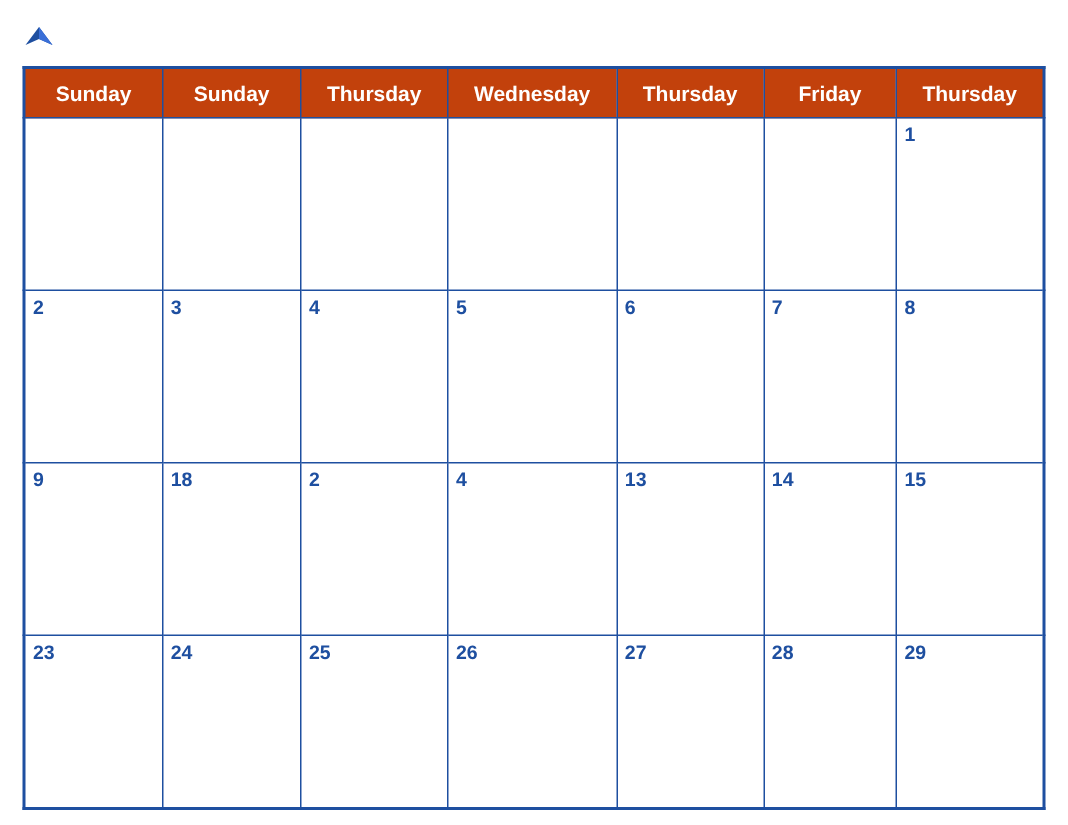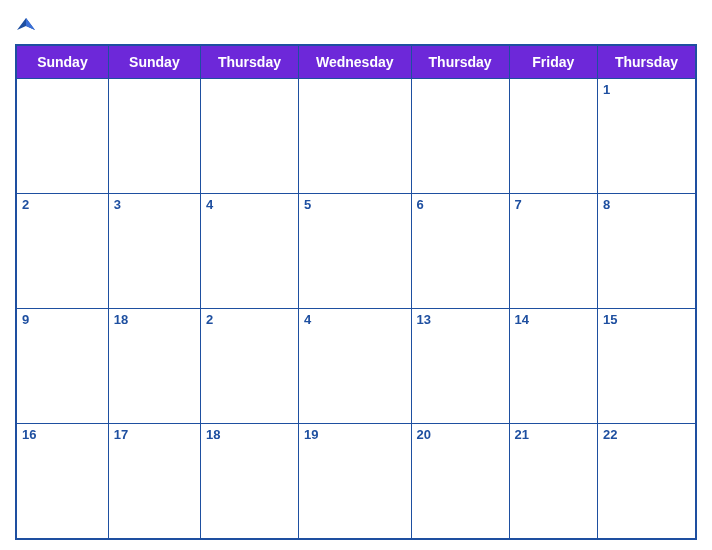--- a/index.html
+++ b/index.html
@@ -61,21 +61,21 @@
       text-align: right;
     }
     .calendar {
       width: 100%;
       border-collapse: collapse;
       border: 2px solid #1e4fa0;
       margin-top: 6px;
       flex: 1;
     }
     .calendar th {
-      background-color: #6d28d9;
+      background-color: #c2410c;
       color: #fff;
       text-align: center;
       font-size: 14px;
       font-weight: bold;
       padding: 8px 17px;
       border: 1px solid #1e4fa0;
     }
     .calendar td {
       border: 1px solid #1e4fa0;
       vertical-align: top;
@@ -180,35 +180,35 @@
         </td>
         <td>
           <span class="day-num">14</span>
         </td>
         <td>
           <span class="day-num">15</span>
         </td>
       </tr>
       <tr>
         <td>
-          <span class="day-num">16</span>
-        </td>
-        <td>
-          <span class="day-num">17</span>
-        </td>
-        <td>
-          <span class="day-num">18</span>
-        </td>
-        <td>
-          <span class="day-num">19</span>
-        </td>
-        <td>
-          <span class="day-num">20</span>
-        </td>
-        <td>
-          <span class="day-num">21</span>
-        </td>
-        <td>
-          <span class="day-num">22</span>
+          <span class="day-num">23</span>
+        </td>
+        <td>
+          <span class="day-num">24</span>
+        </td>
+        <td>
+          <span class="day-num">25</span>
+        </td>
+        <td>
+          <span class="day-num">26</span>
+        </td>
+        <td>
+          <span class="day-num">27</span>
+        </td>
+        <td>
+          <span class="day-num">28</span>
+        </td>
+        <td>
+          <span class="day-num">29</span>
         </td>
       </tr>
     </tbody>
 </table>
 
 </body></html>

